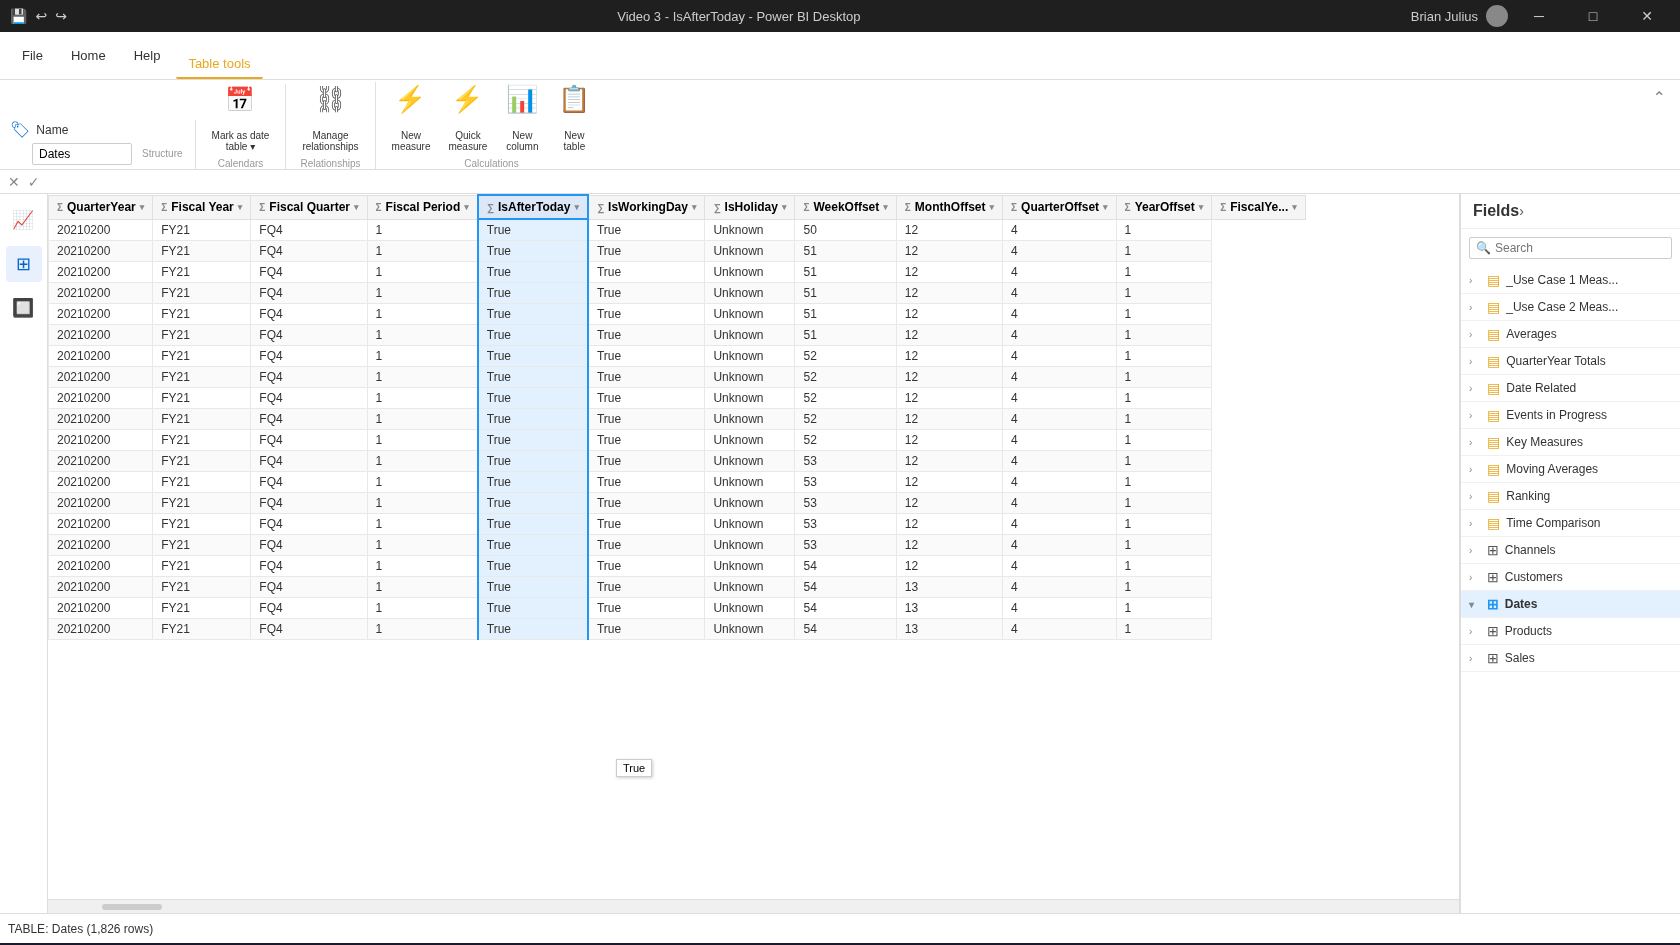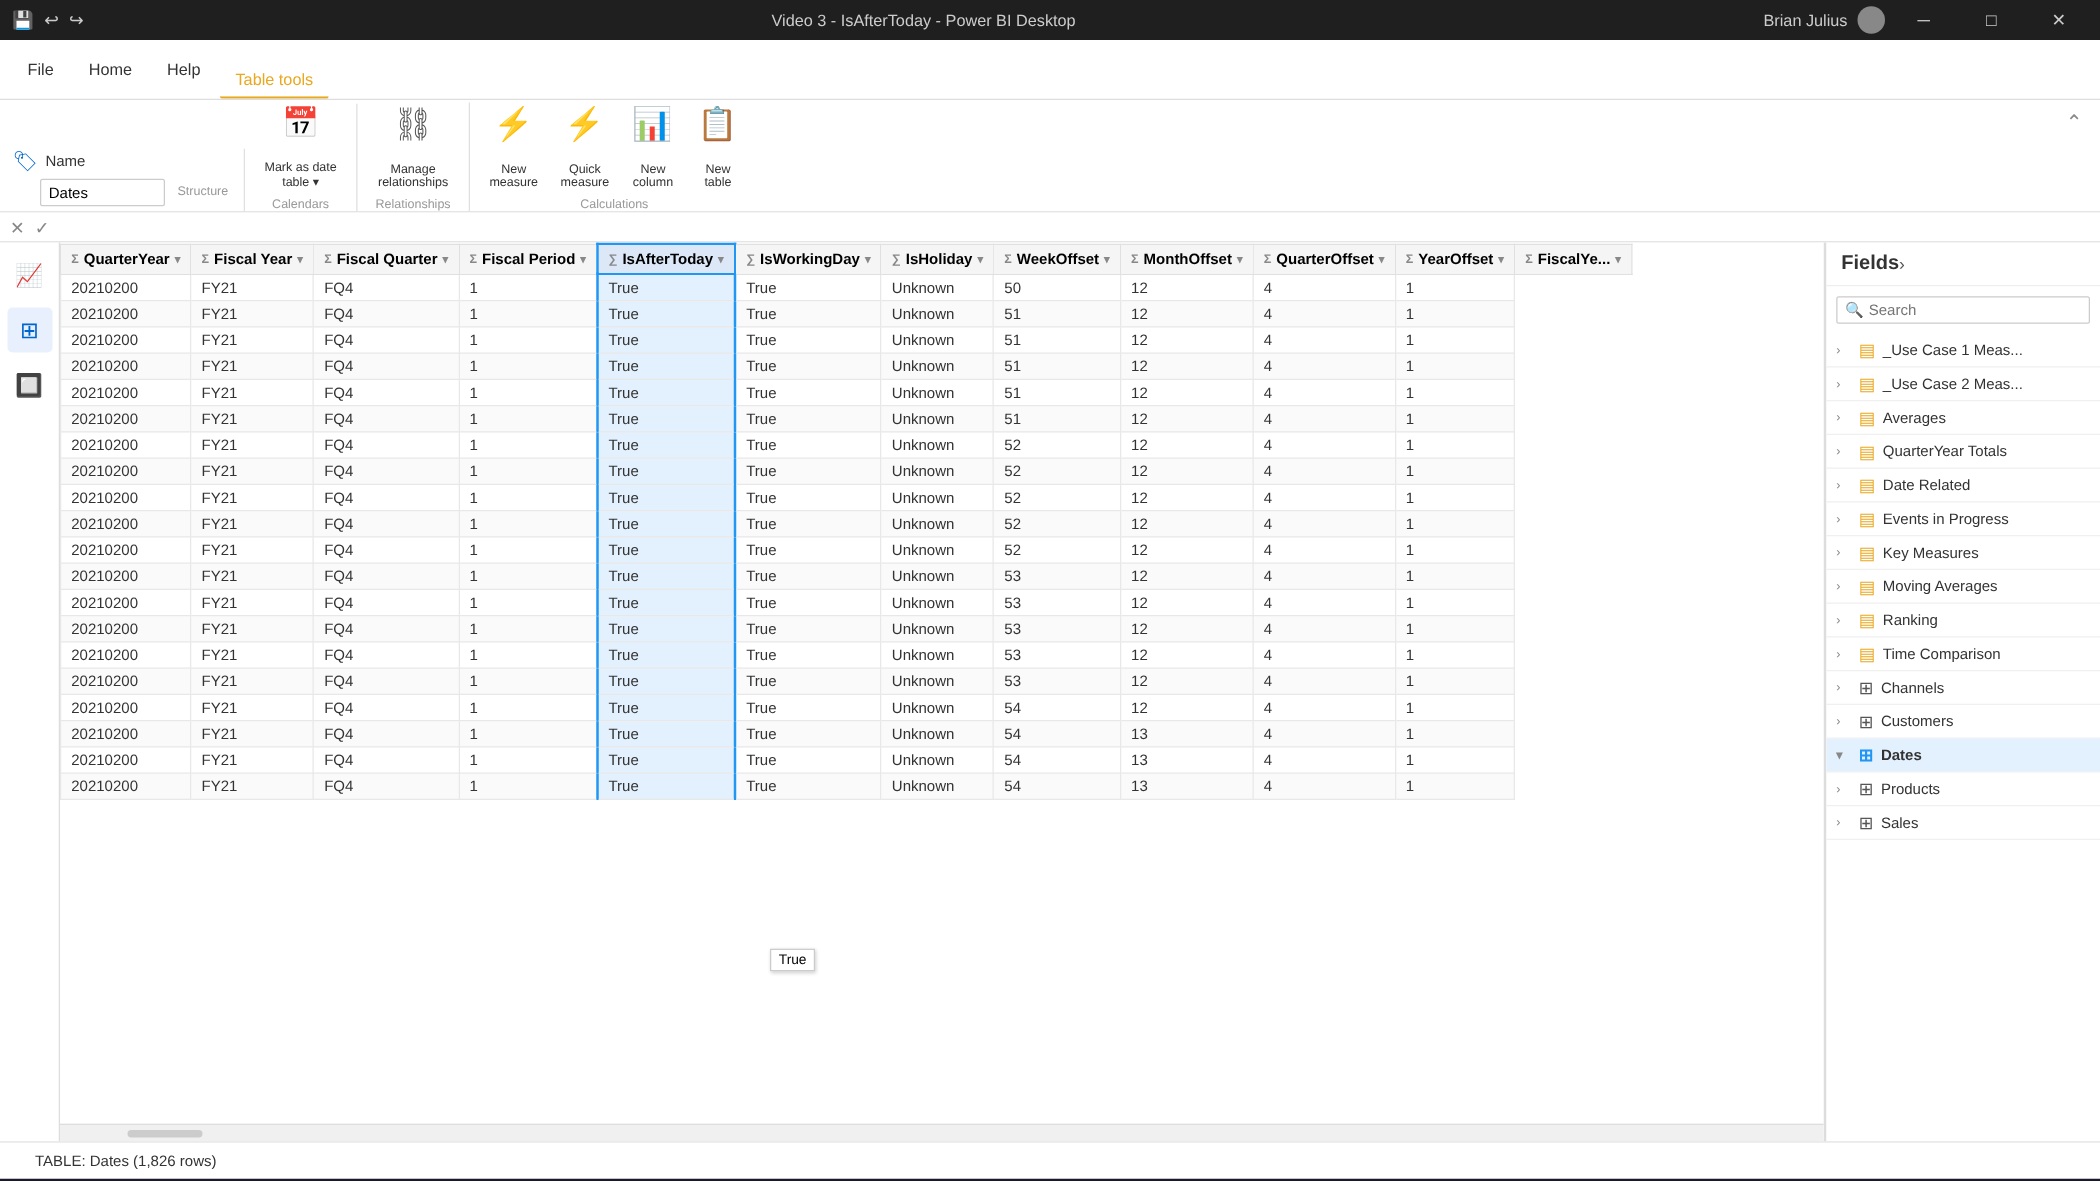--- a/index.html
+++ b/index.html
@@ -231,21 +231,21 @@
     .field-chevron { font-size: 10px; color: #888; width: 12px; }
     .field-table-icon { font-size: 14px; color: #555; }
 
     
     .status-bar {
       height: 30px;
       background: #fff;
       border-top: 1px solid #ddd;
       display: flex;
       align-items: center;
-      padding: 0 28px;
+      padding: 0 8px;
       font-size: 12px;
       color: #333;
     }
 
     
     .taskbar {
       height: 40px;
       background: #1a1a2e;
       display: flex;
       align-items: center;

